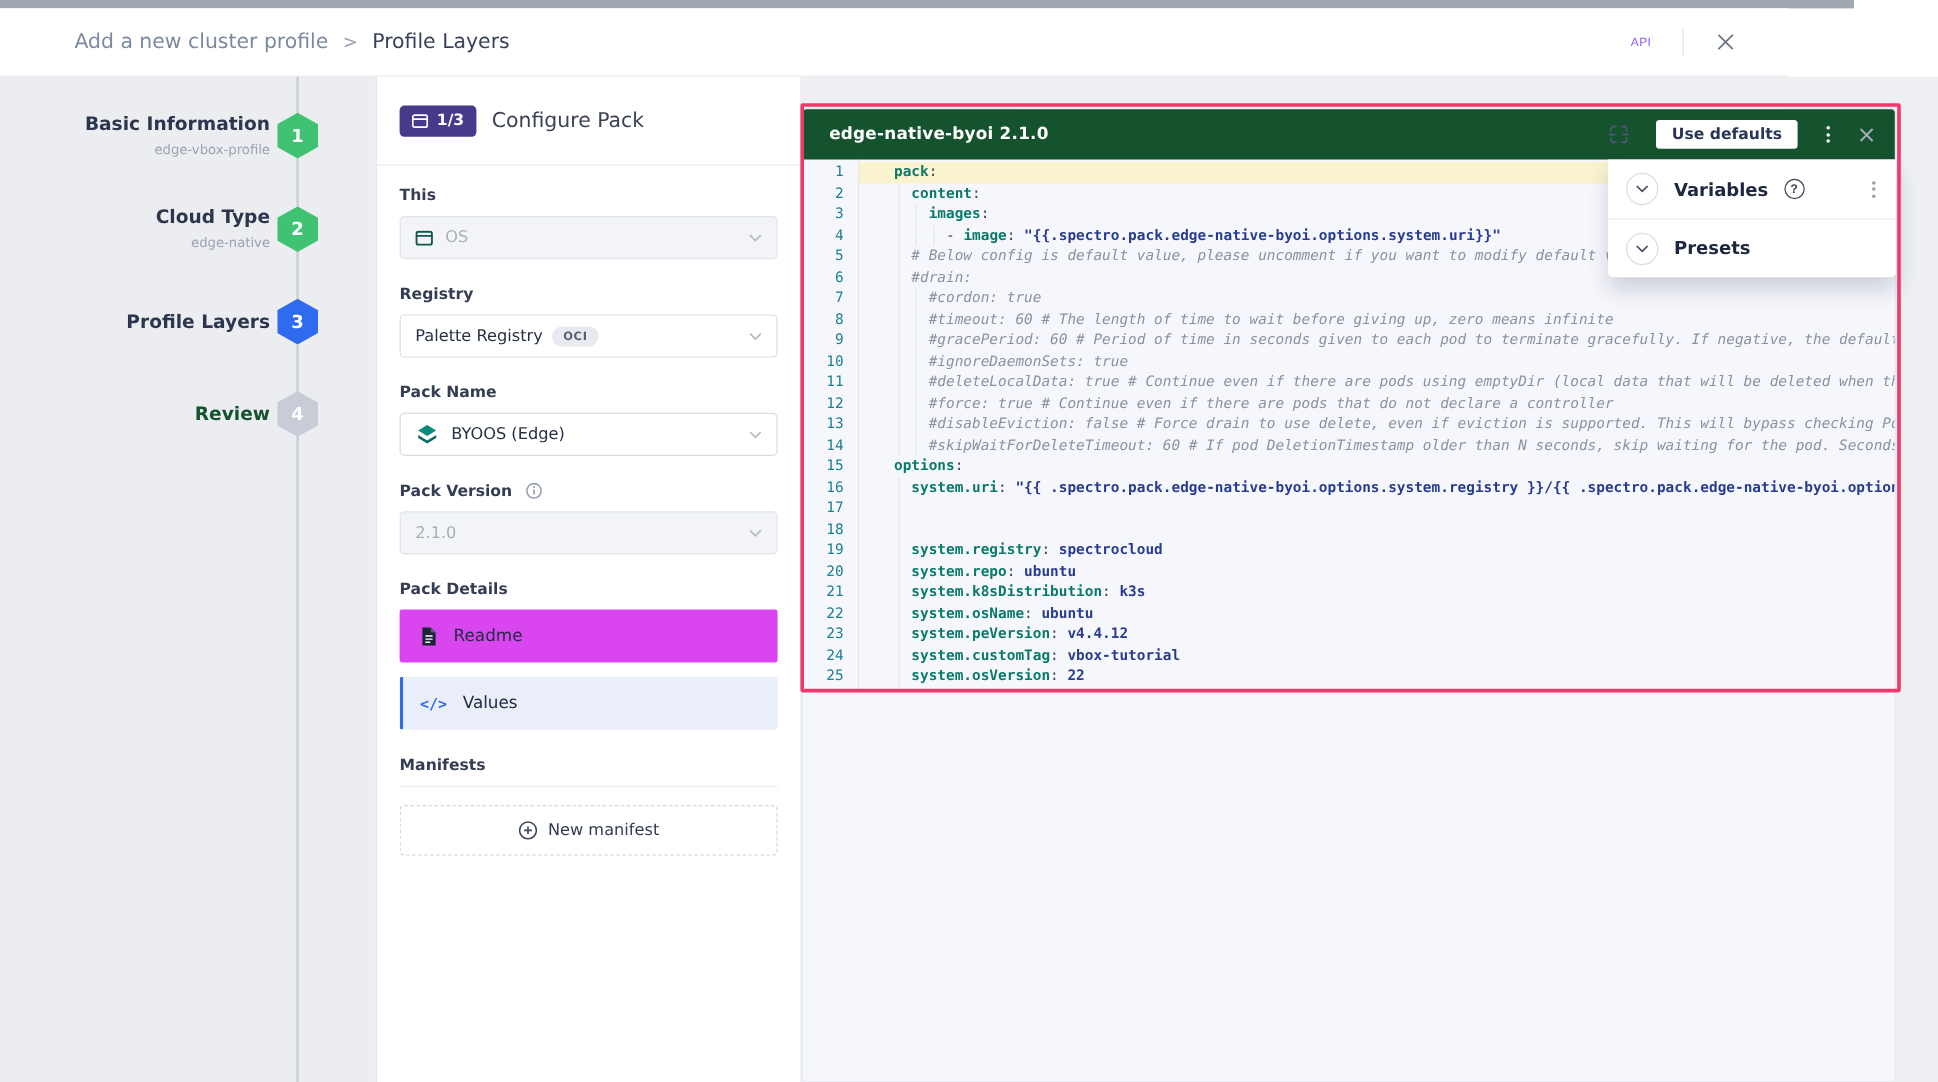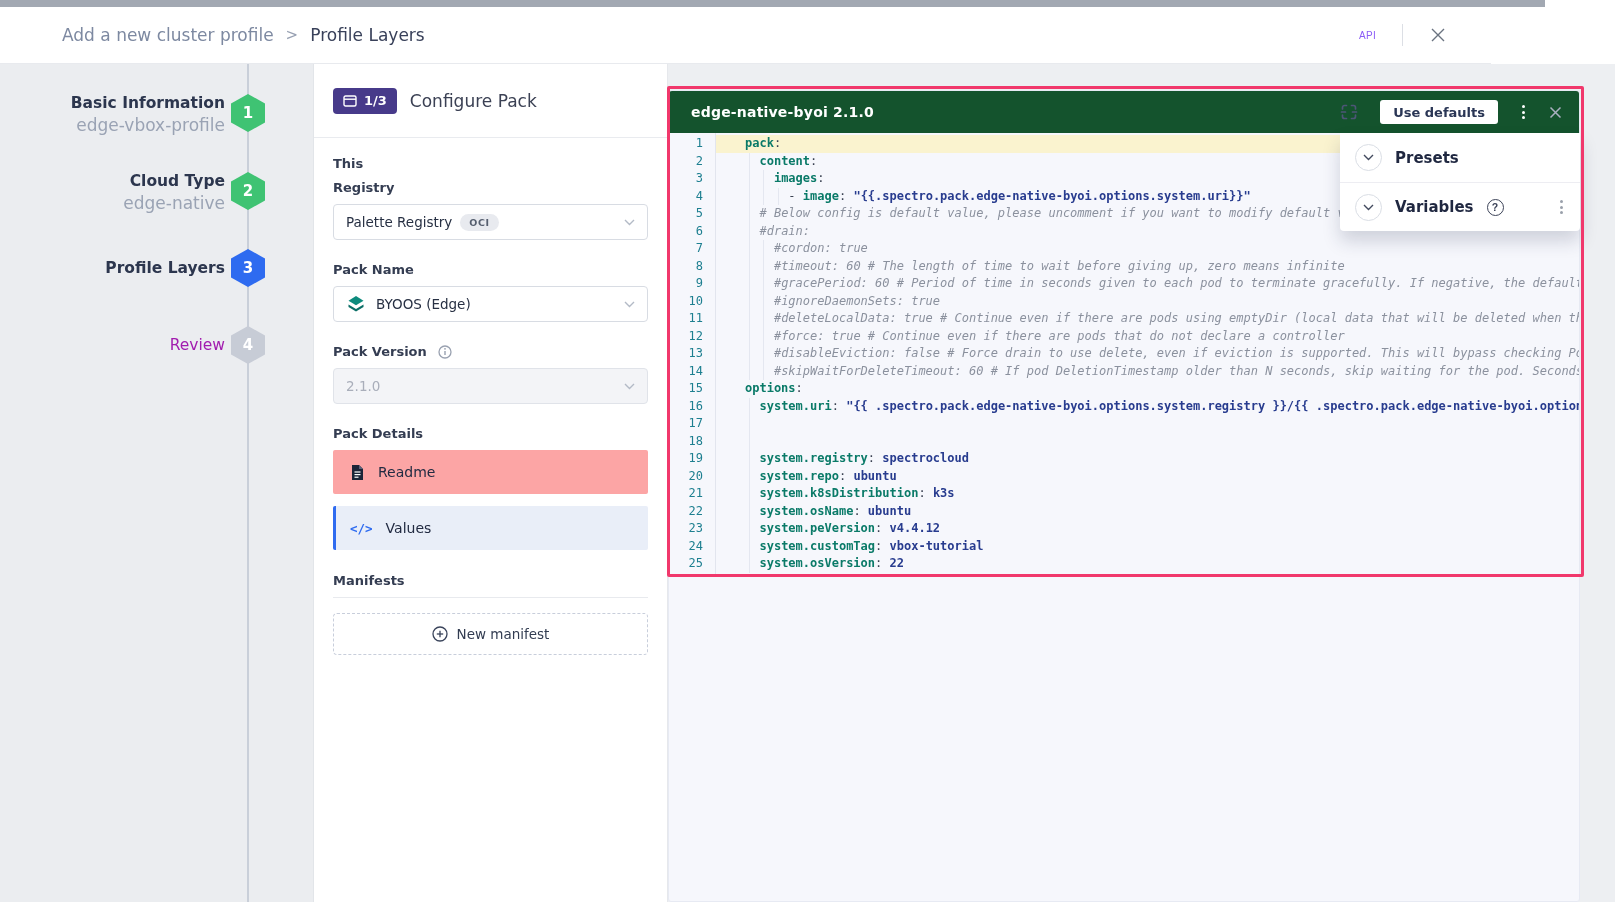--- a/index.html
+++ b/index.html
@@ -23,22 +23,22 @@
   .vdiv { width:1px; height:22px; background:#dcdfe5; }
   .close-x { width:18px; height:18px; color:#6a7380; cursor:pointer; display:inline-flex; }
 
   .main { position:absolute; left:0; top:64px; width:1615px; height:838px; }
 
   
   .stepper { position:absolute; left:0; top:0; width:313px; height:838px; background:#ebedf0; }
   .step-line { position:absolute; left:247px; top:0; width:2px; height:838px; background:#c9cfd9; }
   .step { position:absolute; right:88px; text-align:right; font-family:"DejaVu Sans",sans-serif; }
   .step-title { font-size:15.5px; font-weight:700; color:#2c364e; line-height:22px; white-space:nowrap; }
-  .step-sub { font-size:17px; color:#9aa3b4; line-height:22px; white-space:nowrap; }
-  .step.pending .step-title { color:#a21caf; font-weight:400; }
+  .step-sub { font-size:11px; color:#9aa3b4; line-height:22px; white-space:nowrap; }
+  .step.pending .step-title { color:#14532d; font-weight:700; }
   .hex { position:absolute; left:231px; width:34px; height:38px; display:flex; align-items:center; justify-content:center;
     clip-path:polygon(50% 0,100% 25%,100% 75%,50% 100%,0 75%,0 25%);
     color:#fff; font-size:15px; font-weight:700; font-family:"DejaVu Sans",sans-serif; }
   .hex.done { background:#3fc373; }
   .hex.active { background:#2e6bf0; }
   .hex.pending { background:#c7ccd6; }
 
   
   .config { position:absolute; left:313px; top:0; width:355px; height:838px; background:#fff;
     border-left:1px solid #e2e5e9; border-right:1px solid #e6e8ec; }
@@ -50,21 +50,21 @@
   .flabel { font-size:13px; font-weight:700; color:#343d52; margin-bottom:9px; font-family:"DejaVu Sans",sans-serif; }
   .select { height:36px; border:1px solid #d8dce3; border-radius:4px; background:#fff; display:flex; align-items:center;
     padding:0 12px; gap:10px; font-size:13.5px; color:#273043; margin-bottom:22px; cursor:pointer;
     font-family:"DejaVu Sans",sans-serif; }
   .select.disabled { background:#f3f4f7; border-color:#e0e3e9; color:#a9aeba; cursor:default; }
   .select .grow { flex:1; display:flex; align-items:center; gap:8px; overflow:hidden; }
   .chev { margin-left:auto; display:inline-flex; color:#b3bac6; }
   .pill { background:#e8eaef; color:#555e6e; font-size:9.5px; font-weight:700; letter-spacing:.6px;
     padding:3px 9px; border-radius:10px; }
   .info-ic { display:inline-flex; margin-left:7px; vertical-align:-3px; }
-  .detail-row { height:44px; border-radius:2px; background:#fca5a5; display:flex; align-items:center; gap:13px;
+  .detail-row { height:44px; border-radius:2px; background:#d946ef; display:flex; align-items:center; gap:13px;
     padding-left:17px; margin-bottom:12px; font-size:14px; color:#222b42; font-family:"DejaVu Sans",sans-serif; cursor:pointer; }
   .detail-row.active { background:#e9eef8; border-left:3px solid #2f6bf0; padding-left:14px; }
   .code-glyph { color:#2e6bf0; font-weight:700; font-size:12.5px; font-family:"DejaVu Sans Mono",monospace; }
   .man-divider { height:1px; background:#e8eaee; margin:8px 0 15px 0; }
   .new-manifest { height:42px; border:1px dashed #c8cedb; border-radius:4px; display:flex; align-items:center;
     justify-content:center; gap:9px; font-size:13.5px; color:#323c51; cursor:pointer; font-family:"DejaVu Sans",sans-serif; }
   .sec-label { margin-top:1px; }
 
   
   .right { position:absolute; left:668px; top:0; width:947px; height:838px; background:#edeff2; }
@@ -174,20 +174,32 @@
               <rect x="1" y="1" width="12" height="10" rx="1.5" fill="none" stroke="#fff" stroke-width="1.4"></rect>
               <line x1="1" y1="4.2" x2="13" y2="4.2" stroke="#fff" stroke-width="1.4"></line>
             </svg>
           <span>1/3</span>
         </span>
         <span class="cfg-title">Configure Pack</span>
       </div>
 
       <div class="cfg-body">
         <div class="flabel">This</div>
+        <div class="select disabled">
+          <svg width="15" height="13" viewBox="0 0 14 12">
+              <rect x="1" y="1" width="12" height="10" rx="1.5" fill="none" stroke="#10564b" stroke-width="1.5"></rect>
+              <line x1="1" y1="4.2" x2="13" y2="4.2" stroke="#10564b" stroke-width="1.5"></line>
+            </svg>
+          <span>OS</span>
+          <span class="chev">
+              <svg width="11" height="7" viewBox="0 0 11 7">
+                <path d="M1 1l4.5 4.5L10 1" fill="none" stroke="currentColor" stroke-width="1.4"></path>
+              </svg>
+            </span>
+        </div>
 
         <div class="flabel">Registry</div>
         <div class="select">
           <span class="grow">
             <span>Palette Registry</span>
             <span class="pill">OCI</span>
           </span>
           <span class="chev">
               <svg width="11" height="7" viewBox="0 0 11 7">
                 <path d="M1 1l4.5 4.5L10 1" fill="none" stroke="currentColor" stroke-width="1.4"></path>
@@ -314,35 +326,35 @@
             <div class="cl"><span class="ln">25</span><span class="ct"><i class="ig" style="left: 33.6123px;"></i><span>  <b class="ky">system.osVersion</b><span class="pp">:</span> <b class="vl">22</b></span></span></div>
           </div>
 
         <div class="dropdown">
           <div class="dd-row">
             <span class="dd-circle">
                 <svg width="11" height="7" viewBox="0 0 11 7">
                   <path d="M1 1l4.5 4.5L10 1" fill="none" stroke="currentColor" stroke-width="1.4"></path>
                 </svg>
               </span>
-            <span class="dd-label">Presets</span>
+            <span class="dd-label">Variables</span>
+            <span class="help-ic">?</span>
+            <span class="kebab dd-kebab">
+                <i></i>
+                <i></i>
+                <i></i>
+              </span>
           </div>
           <div class="dd-row">
             <span class="dd-circle">
                 <svg width="11" height="7" viewBox="0 0 11 7">
                   <path d="M1 1l4.5 4.5L10 1" fill="none" stroke="currentColor" stroke-width="1.4"></path>
                 </svg>
               </span>
-            <span class="dd-label">Variables</span>
-            <span class="help-ic">?</span>
-            <span class="kebab dd-kebab">
-                <i></i>
-                <i></i>
-                <i></i>
-              </span>
+            <span class="dd-label">Presets</span>
           </div>
         </div>
       </div>
 
       <div class="annotation"></div>
     </section>
 
   </div>
 </div>
 

